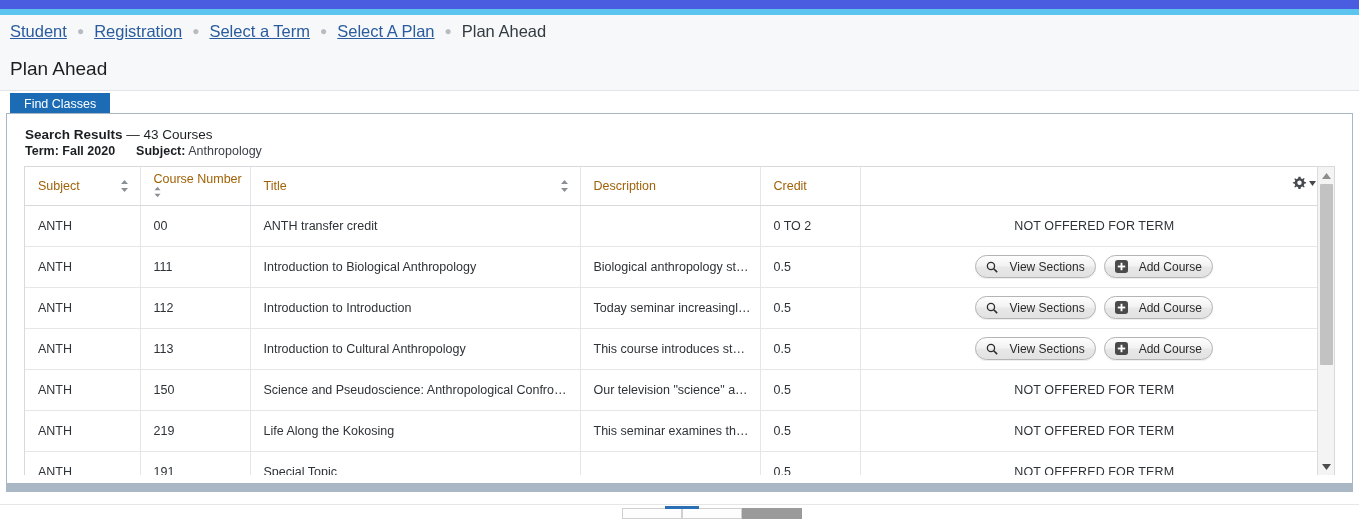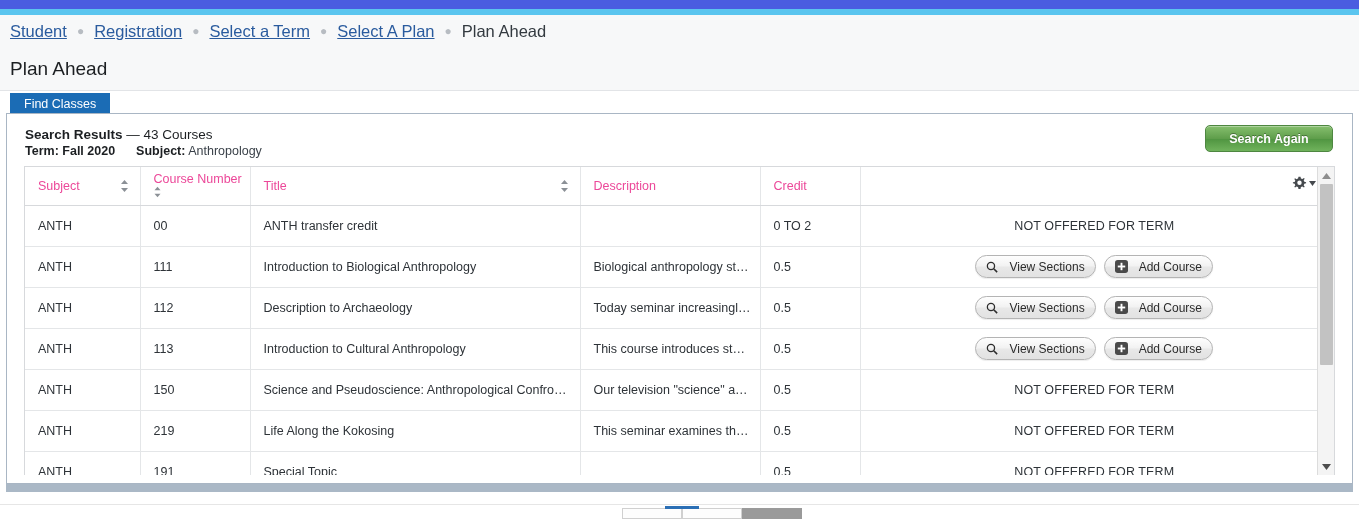--- a/index.html
+++ b/index.html
@@ -128,21 +128,21 @@
     background: #fff;
   }
   table { border-collapse: collapse; width: 1303px; table-layout: fixed; }
   thead th {
     height: 38px;
     background: #ffffff;
     border-bottom: 1px solid #d7d9dc;
     border-right: 1px solid #e4e6e8;
     font-size: 12.5px;
     font-weight: normal;
-    color: #ec4899;
+    color: #a16207;
     text-align: left;
     padding: 0 0 0 13px;
     position: relative;
     vertical-align: middle;
     cursor: pointer;
     margin-top: 40px;
   }
   thead th.nogap { padding-right: 0; }
   thead th:last-child { border-right: none; }
 
@@ -300,21 +300,20 @@
       <div id="results-line1">
         <span class="strong">Search Results</span><span> — 43 Courses</span>
       </div>
       <div id="results-line2">
         <span class="lbl">Term:</span>
         <span class="lbl">Fall 2020</span>
         <span class="gap"></span>
         <span class="lbl">Subject:</span>
         <span class="subj-val">Anthropology</span>
       </div>
-      <button id="search-again">Search Again</button>
     </div>
 
     <div id="table-region">
       <table>
         <colgroup>
           <col style="width:115px">
           <col style="width:110px">
           <col style="width:330px">
           <col style="width:180px">
           <col style="width:100px">
@@ -398,21 +397,21 @@
                       <rect x="3" y="6" width="8" height="2" fill="#fff"></rect>
                     </svg>
                     <span>Add Course</span>
                   </button>
                 </span></td>
   </tr>
 
   <tr>
     <td class="c-subject">ANTH</td>
     <td class="c-number">112</td>
-    <td class="c-title"><a>Description to Archaeology</a></td>
+    <td class="c-title"><a>Introduction to Introduction</a></td>
     <td class="c-desc">Today seminar increasingly li…</td>
     <td class="c-credit">0.5</td>
     <td class="c-action"><span class="act-wrap">
                   <button class="btn">
                     <svg width="12" height="12" viewBox="0 0 14 14">
                       <circle cx="5.8" cy="5.8" r="4.2" fill="none" stroke="#2c2c2c" stroke-width="1.5"></circle>
                       <line x1="9" y1="9" x2="13" y2="13" stroke="#2c2c2c" stroke-width="1.8"></line>
                     </svg>
                     <span>View Sections</span>
                   </button>

